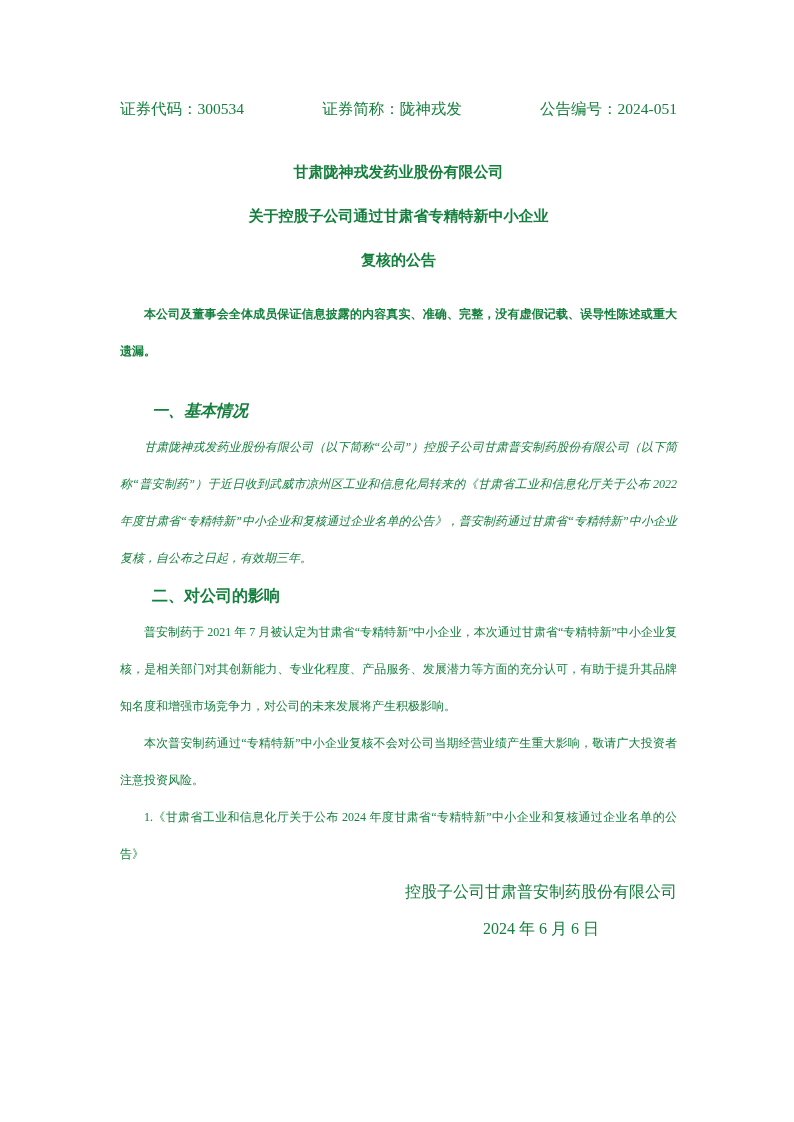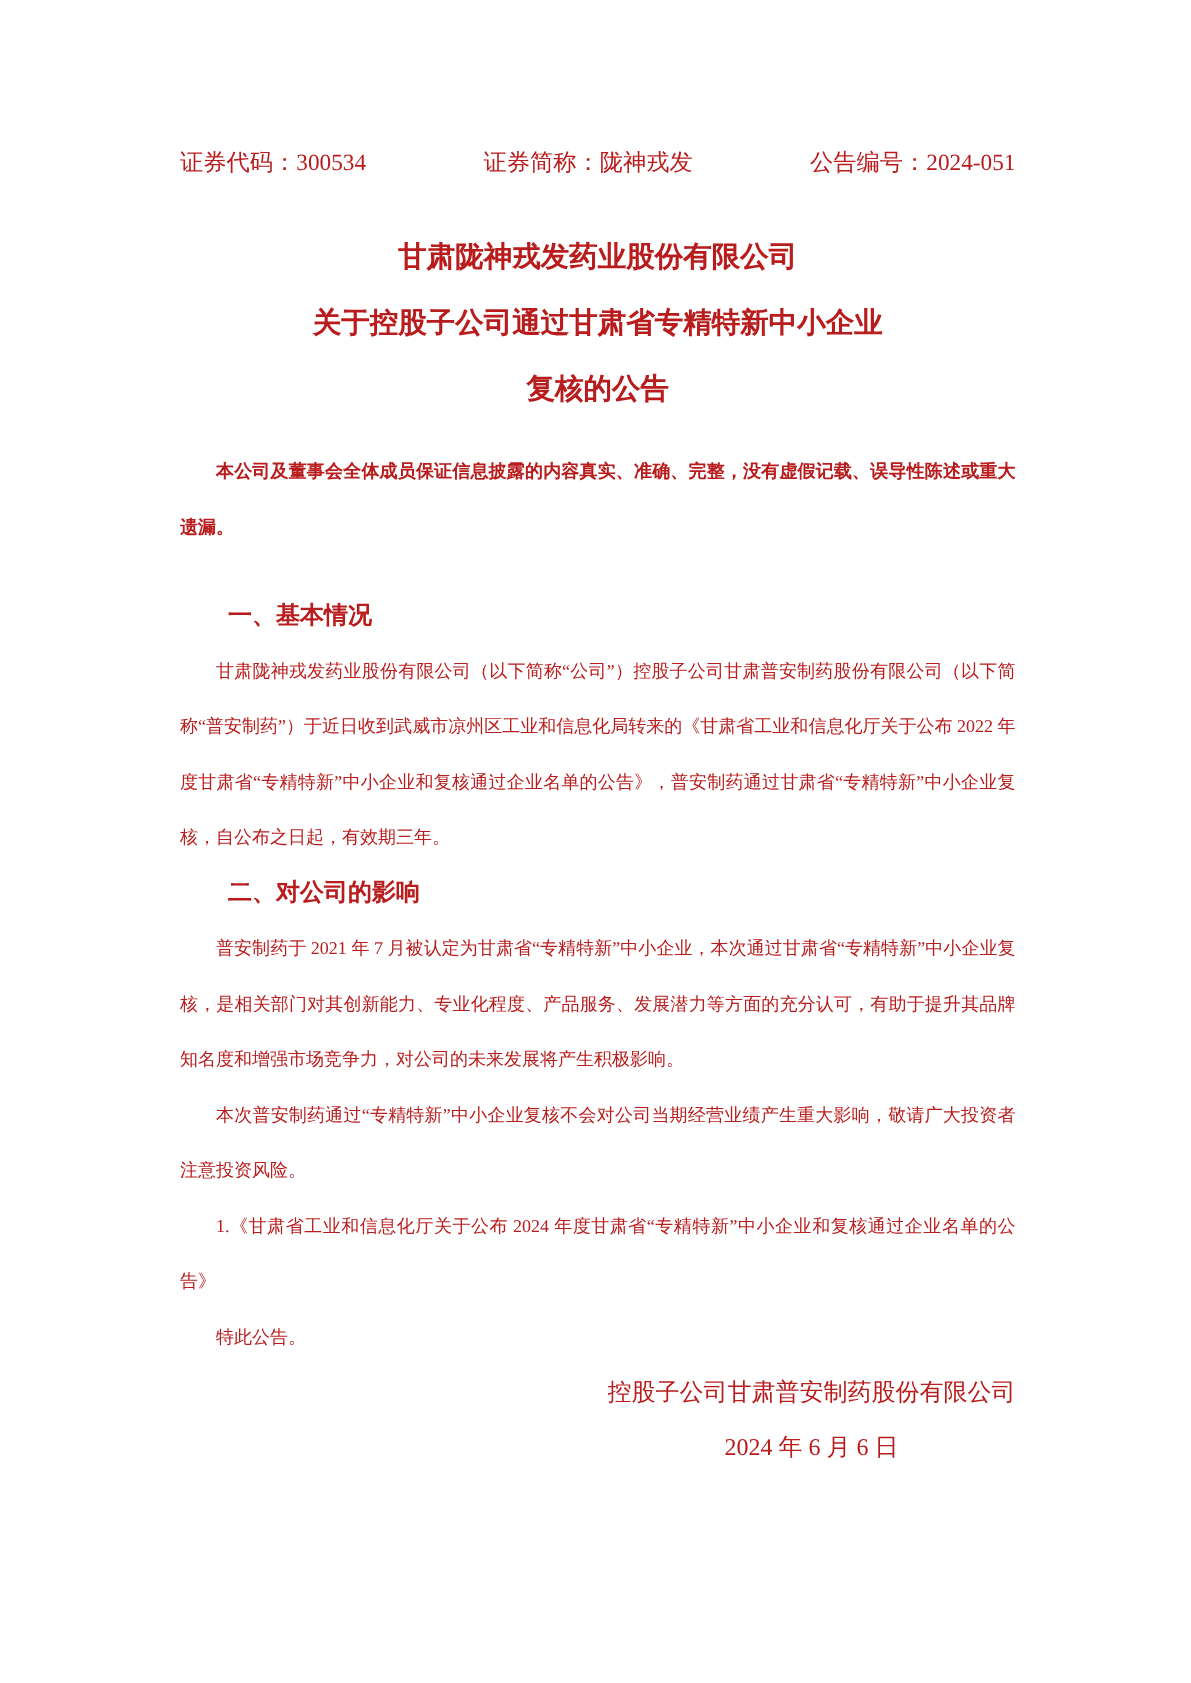--- a/index.html
+++ b/index.html
@@ -2,57 +2,57 @@
 <html><head>
 <meta charset="utf-8">
 <style>
   * { margin: 0; padding: 0; box-sizing: border-box; }
   html, body { background: #888; }
   body { display: flex; justify-content: center; }
   .page {
     width: 794px;
     height: 1122px;
     background: #ffffff;
-    color: #b91c1c;
+    color: #15803d;
     font-family: "Liberation Serif", "DejaVu Serif", serif;
     padding: 98px 117px 0 120px;
     overflow: hidden;
   }
   .doc-header {
     display: flex;
     justify-content: space-between;
     font-size: 15.5px;
     line-height: 22px;
     white-space: nowrap;
   }
   .doc-title {
     margin-top: 30px;
     text-align: center;
     font-weight: bold;
-    font-size: 19px;
+    font-size: 15px;
     line-height: 44px;
   }
   .doc-title .tline { display: block; }
   .body-text {
     font-size: 12px;
     line-height: 37px;
     text-align: justify;
     text-indent: 2em;
   }
   .declaration {
     margin-top: 14px;
     font-weight: bold;
   }
   .section-heading {
     font-weight: bold;
     font-size: 16px;
     line-height: 37px;
     text-indent: 2em;
   }
-  .first-section { margin-top: 22px; }
+  .first-section { margin-top: 22px; font-style: italic; }
   .signature-block {
     text-align: right;
     font-size: 16px;
     line-height: 37px;
   }
   .signature-inner {
     display: inline-block;
     text-align: center;
   }
   .signature-company { display: block; }
@@ -83,21 +83,20 @@
   </div>
 
   <div class="section">
     <h2 class="section-heading">二、对公司的影响</h2>
     <p class="body-text">普安制药于 2021 年 7 月被认定为甘肃省“专精特新”中小企业，本次通过甘肃省“专精特新”中小企业复核，是相关部门对其创新能力、专业化程度、产品服务、发展潜力等方面的充分认可，有助于提升其品牌知名度和增强市场竞争力，对公司的未来发展将产生积极影响。</p>
     <p class="body-text">本次普安制药通过“专精特新”中小企业复核不会对公司当期经营业绩产生重大影响，敬请广大投资者注意投资风险。</p>
   </div>
 
   <div class="section">
     <p class="body-text">1.《甘肃省工业和信息化厅关于公布 2024 年度甘肃省“专精特新”中小企业和复核通过企业名单的公告》</p>
-    <p class="body-text">特此公告。</p>
   </div>
 
   <div class="signature-block">
     <span class="signature-inner">
       <span class="signature-company">控股子公司甘肃普安制药股份有限公司</span>
       <span class="signature-date">2024 年 6 月 6 日</span>
     </span>
   </div>
 
 </div>

